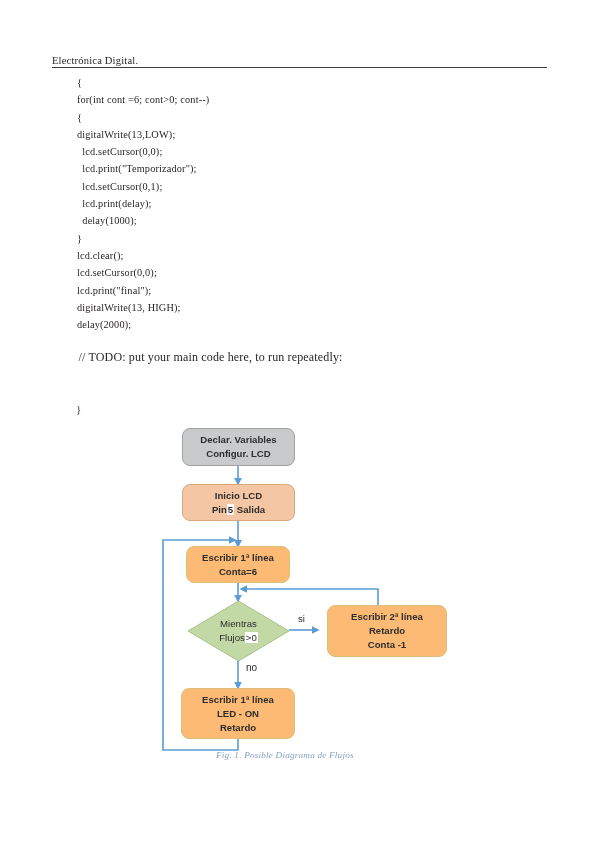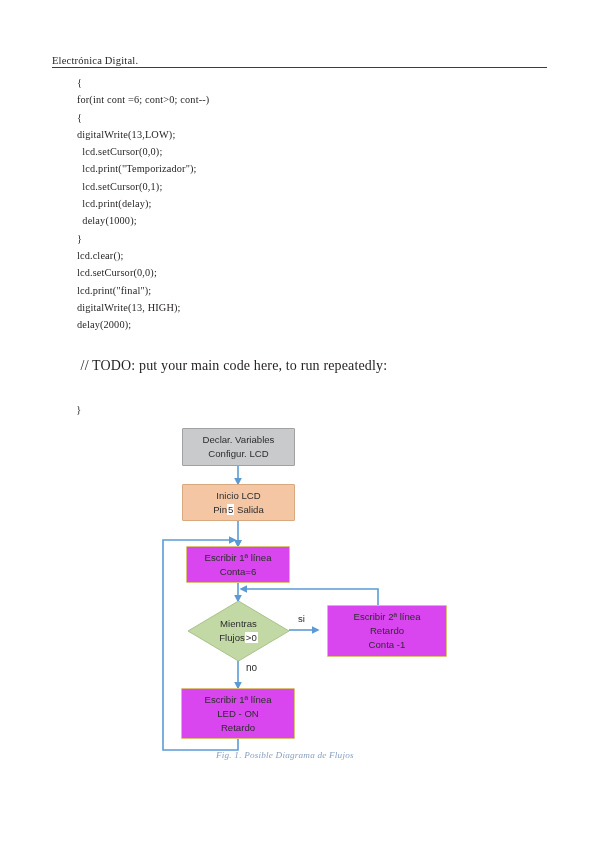--- a/index.html
+++ b/index.html
@@ -48,23 +48,23 @@
     font-size: 10.3px;
     color: #231f20;
     line-height: 17.3px;
     white-space: pre;
     letter-spacing: 0.15px;
   }
 
   #todo-line {
     position: absolute;
     left: 66px;
-    top: 358px;
-    font-family: "Liberation Serif", serif;
-    font-size: 14px;
+    top: 350px;
+    font-family: "Liberation Serif", serif;
+    font-size: 12px;
     color: #231f20;
     letter-spacing: 0.15px;
     white-space: pre;
   }
   #close-brace {
     position: absolute;
     left: 66px;
     top: 404px;
     font-family: "Liberation Serif", serif;
     font-size: 10.3px;
@@ -94,26 +94,27 @@
     justify-content: center;
     font-family: "Liberation Sans", sans-serif;
     font-size: 9.6px;
     color: #2d2d2d;
     text-align: center;
     line-height: 14px;
   }
   .node .ln { display: block; white-space: nowrap; }
 
   .node.rounded {
-    border-radius: 1px;
+    border-radius: 8px;
     border: 1px solid rgba(120,120,120,0.55);
+    font-weight: bold;
   }
   .node.gray   { background: #c9cacc; border-color: #9fa1a4; }
   .node.orange { background: #f4c6a4; border-color: #d8a87f; }
-  .node.yellow { background: #d946ef; border-color: #dcc077; }
+  .node.yellow { background: #fdba74; border-color: #dcc077; }
 
   .node.diamond {
     border: none;
     background: transparent;
   }
   .diamond-shape {
     position: absolute;
     left: 0; top: 0;
     width: 100%; height: 100%;
   }

